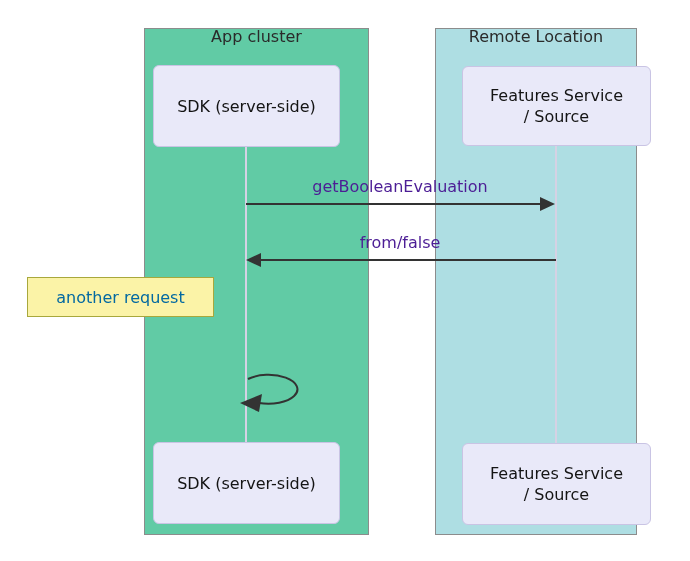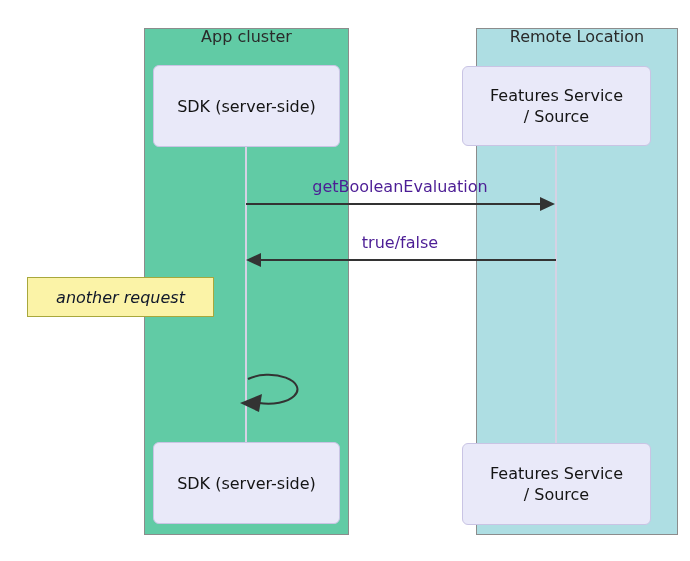--- a/index.html
+++ b/index.html
@@ -18,25 +18,25 @@
     overflow: hidden;
   }
   .cluster {
     position: absolute;
     top: 28px;
     height: 507px;
     border: 1px solid #8c8c8c;
   }
   .cluster-app {
     left: 144px;
-    width: 205px;
+    width: 225px;
     background: var(--app-cluster-fill, #61cba5);
   }
   .cluster-remote {
-    left: 476px;
+    left: 435px;
     width: 202px;
     background: var(--remote-cluster-fill, #aedee3);
   }
   .cluster-label {
     position: absolute;
     top: -3px;
     left: 0;
     width: 100%;
     text-align: center;
     font-size: 16px;
@@ -100,23 +100,22 @@
     left: 27px;
     top: 277px;
     width: 187px;
     height: 40px;
     background: var(--note-fill, #fbf3a7);
     border: 1px solid var(--note-border, #a8a83c);
     display: flex;
     align-items: center;
     justify-content: center;
     font-size: 16px;
-    color: #0f172a;
+    color: #0369a1;
     white-space: nowrap;
-    font-style: italic;
   }
 </style>
 </head>
 <body>
 
 <div class="canvas">
 
   <div class="cluster cluster-app">
     <div class="cluster-label">App cluster</div>
   </div>
@@ -155,19 +154,19 @@
       <polygon class="arrow-head" points="246,260 261,253 261,267"></polygon>
     </g>
 
     <g>
       <path class="msg-line" d="M 248 379 A 29 14.5 0 1 1 259 403"></path>
       <polygon class="arrow-head" points="240,403 262,394 259,412"></polygon>
     </g>
   </svg>
 
   <div class="msg-label msg-label-1">getBooleanEvaluation</div>
-  <div class="msg-label msg-label-2">true/false</div>
+  <div class="msg-label msg-label-2">from/false</div>
 
   <div class="note-box">
     <span>another request</span>
   </div>
 
 </div>
 
 </body></html>

